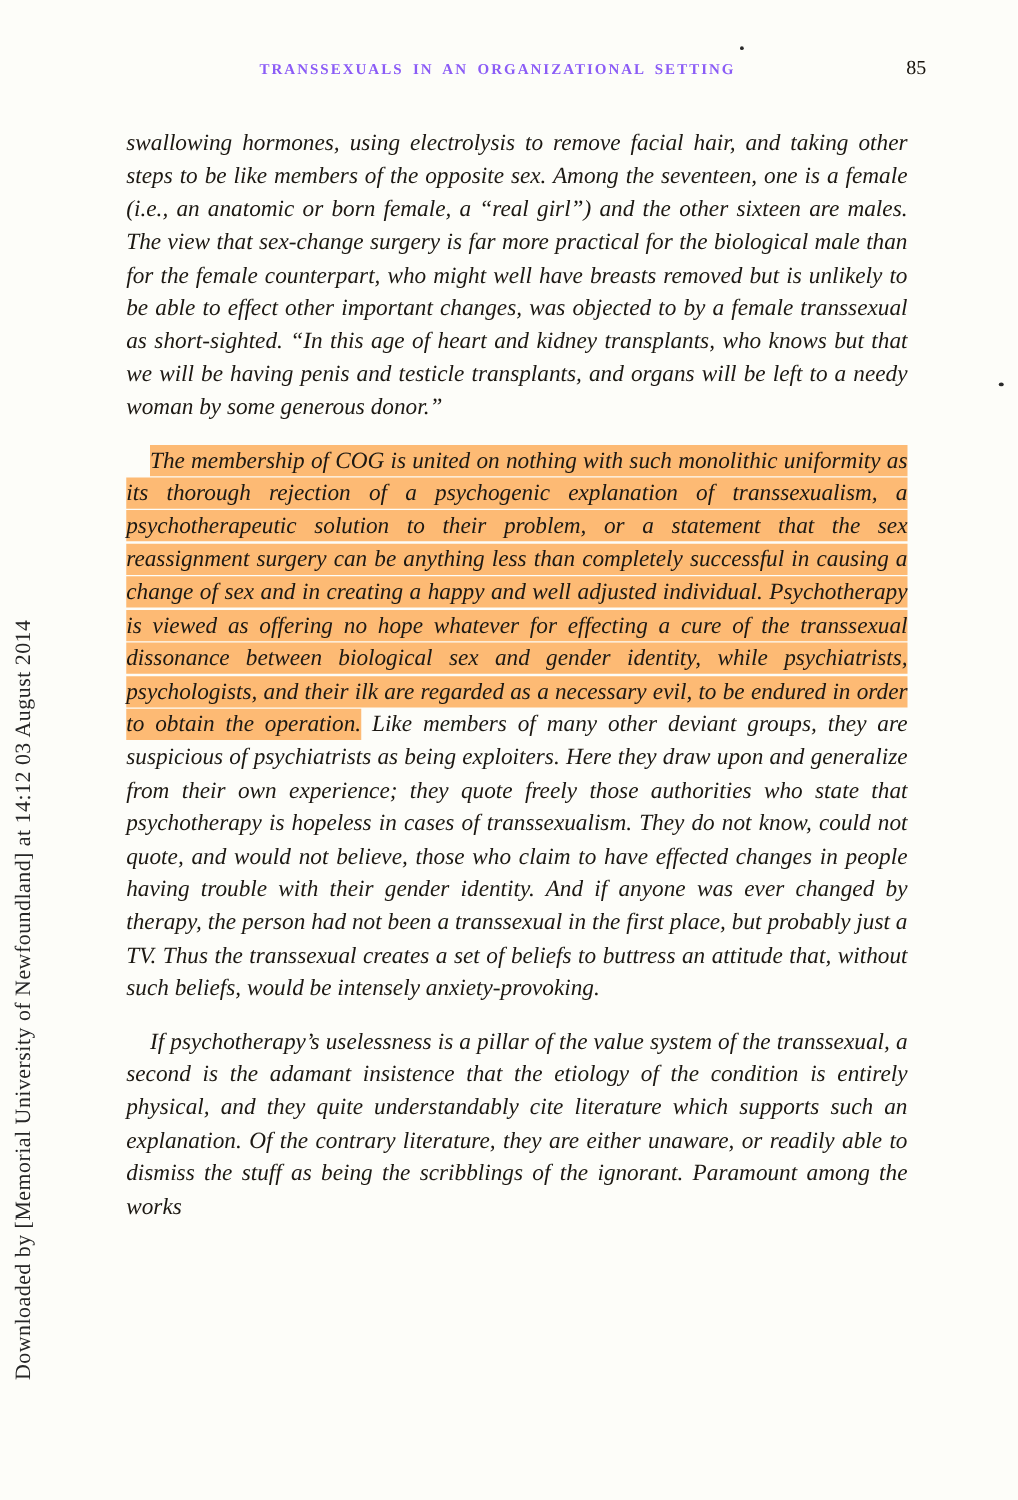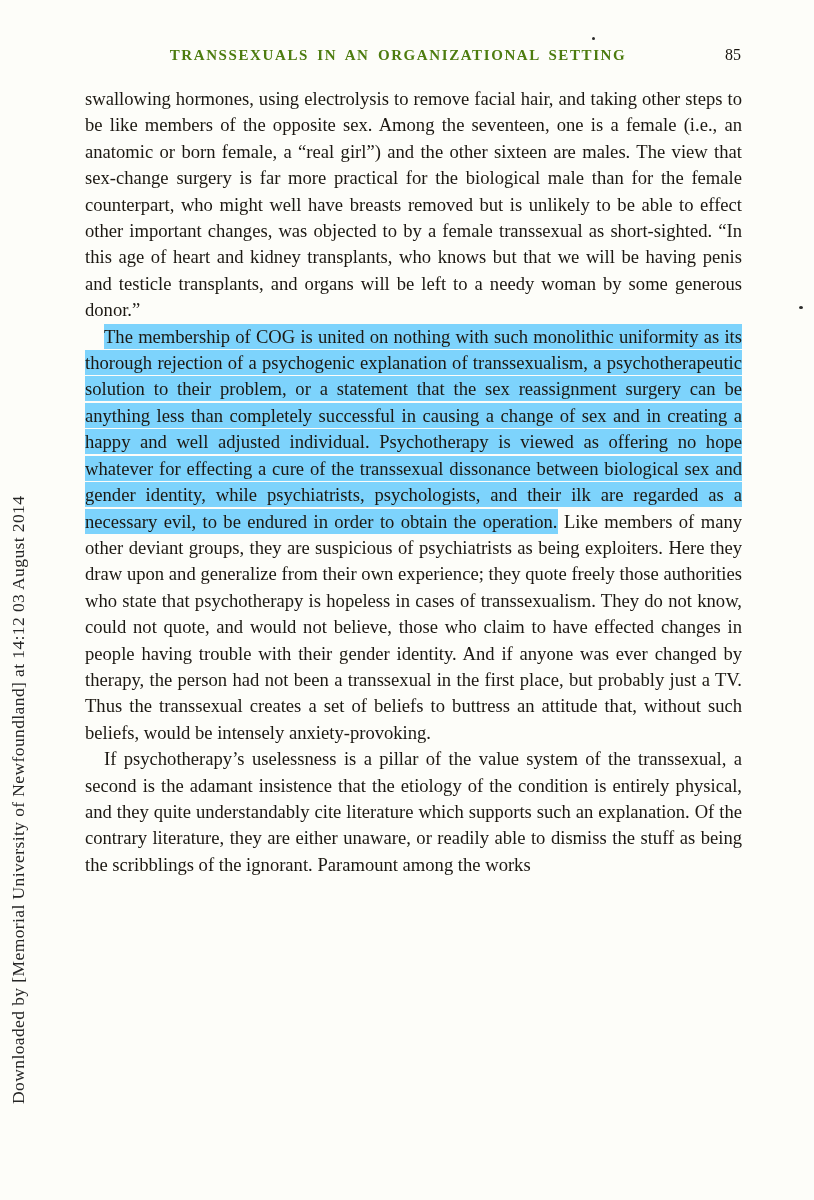--- a/index.html
+++ b/index.html
@@ -38,52 +38,53 @@
     position: absolute;
     top: 46px;
     left: 85px;
     width: 656px;
     display: flex;
     align-items: baseline;
   }
   .running-title {
     flex: 1;
     text-align: center;
-    font-size: 15px;
+    font-size: 12px;
     font-weight: bold;
     letter-spacing: 1.6px;
     word-spacing: 3px;
-    color: #4d7c0f;
+    color: #8b5cf6;
   }
   .page-number {
     font-size: 16px;
     font-weight: normal;
     color: #17130d;
     padding-left: 14px;
   }
   
   .text-block {
     position: absolute;
     top: 86px;
     left: 85px;
     width: 657px;
     font-size: 18.6px;
     line-height: 26.4px;
     text-align: justify;
     color: #1c1812;
   }
   .text-block p {
-    margin: 0;
+    margin: 16px;
     padding: 0;
+    font-style: italic;
   }
   .text-block p.indent {
     text-indent: 19px;
   }
   mark.hl {
-    background: #7dd3fc;
+    background: #fdba74;
     color: inherit;
     padding: 2px 0;
     box-decoration-break: clone;
     -webkit-box-decoration-break: clone;
   }
   
   .artifact {
     position: absolute;
     background: #2a2a2a;
     border-radius: 50%;

